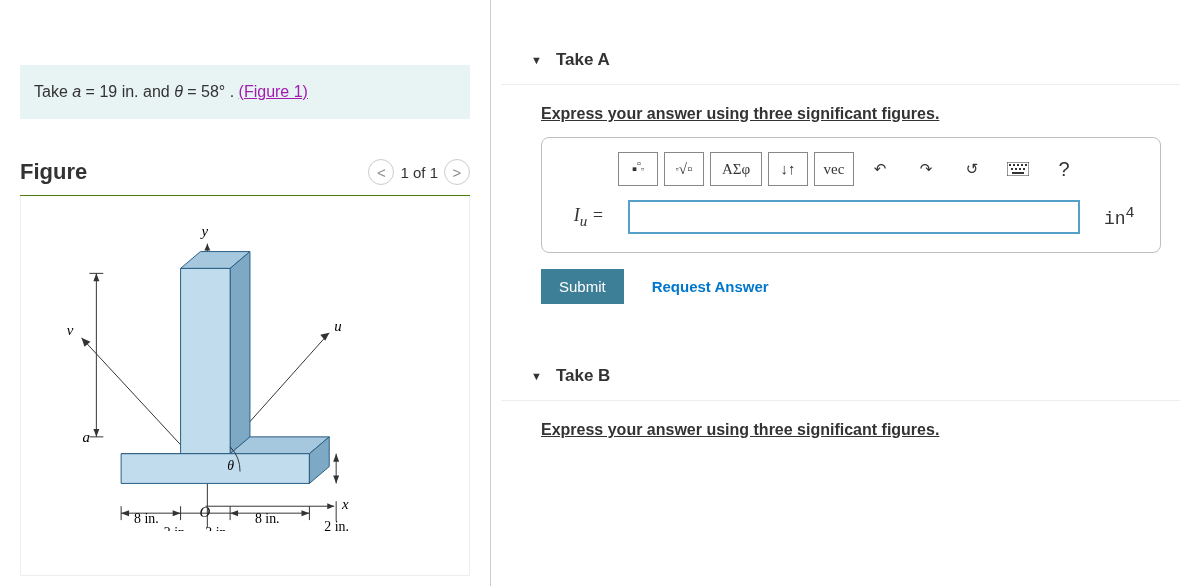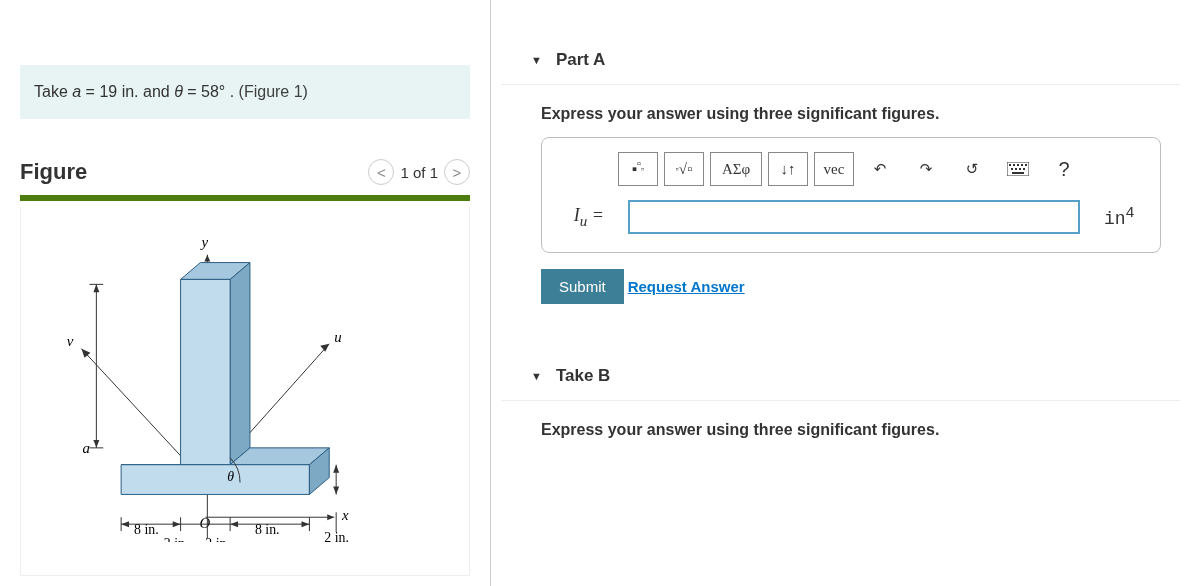--- a/index.html
+++ b/index.html
@@ -14,28 +14,28 @@
     }
     .left-panel { width: 490px; padding: 10px 20px; display: flex; flex-direction: column; }
     .right-panel { flex: 1; padding: 0 20px 0 10px; border-left: 1px solid #ccc; overflow: hidden;}
     .instruction-box {
       background: #e7f4f3;
       padding: 18px 14px;
       font-size: 16px;
       margin-top: 55px;
       margin-bottom: 30px;
     }
-    .instruction-box .link { color: #404040; cursor: pointer; text-align: right; }
+    .instruction-box .link { color: #a21caf; text-decoration: underline; cursor: pointer; text-align: right; }
     .figure-header {
       display: flex;
       justify-content: space-between;
       align-items: center;
       padding: 10px 0;
-      border-bottom: 6px solid #4d7c0f;
-      margin-bottom: 6px;
+      border-bottom: 1px solid #4d7c0f;
+      margin-bottom: 0;
       text-align: center;
     }
     .figure-title { font-size: 22px; font-weight: bold; }
     .figure-nav { display: flex; align-items: center; gap: 6px; font-size: 15px; }
     .nav-btn {
       width: 26px; height: 26px;
       border: 1px solid #ccc; border-radius: 50%;
       display: flex; align-items: center; justify-content: center;
       color: #888; background: #fff;
     }
@@ -58,21 +58,21 @@
       font-size: 17px; font-weight: bold;
       border-bottom: 1px solid #eee;
       margin-bottom: 20px;
       margin-top: 30px;
     }
     .part-header .toggle { font-size: 11px; }
     .part-b-header { margin-top: 42px; }
     .question-text { padding-left: 40px; font-size: 16px; margin-bottom: 14px; }
     .question-text em { font-style: italic; font-family: 'Times New Roman', serif; }
     .question-text sub { font-size: 0.7em; font-style: italic; font-family: 'Times New Roman', serif;}
-    .sig-fig { font-weight: bold; }
+    .sig-fig { font-weight: bold; text-decoration: underline; }
     .answer-box {
       margin-left: 40px;
       border: 1px solid #bfbfbf;
       border-radius: 8px;
       padding: 14px 16px 18px 16px;
       margin-bottom: 16px;
       width: 620px;
     }
     .toolbar {
       display: flex; align-items: center; gap: 6px;
@@ -86,26 +86,26 @@
     }
     .tool-btn.noborder { border: none; }
     .input-row { display: flex; align-items: center; gap: 24px; }
     .input-label { font-family: 'Times New Roman', serif; font-style: italic; font-size: 18px; width:46px; text-align:right;}
     .answer-input {
       flex: 1; height: 34px;
       border: 2px solid #55a0c9;
       padding: 0 6px; font-size: 15px;
     }
     .unit { font-family: Liberation Mono, monospace; font-size: 18px; width:40px; }
-    .actions { margin-left: 40px; display: flex; align-items: center; gap: 4px; }
+    .actions { margin-left: 40px; display: flex; align-items: center; gap: 28px; }
     .submit-btn {
       background: #3d7f97; color: #fff; border: none;
       padding: 9px 18px; font-size: 15px; cursor: pointer;
     }
-    .req-link { color: #0077cc; text-decoration: underline; font-size: 15px; cursor: pointer; font-weight: bold;}
+    .req-link { color: #0077cc; font-size: 15px; cursor: pointer; font-weight: bold;}
   </style>
 </head>
 <body>
 
 <div class="left-panel">
   <div class="instruction-box">
     <span>
       <span>Take </span><i>a</i><span> = 19  in. and </span><i>θ</i><span> = 58° . </span>
     </span>
     <span class="link">(Figure 1)</span>
@@ -180,21 +180,21 @@
         <text x="300" y="330">2 in.</text>
         <line x1="312" y1="300" x2="312" y2="320" stroke="#333"></line>
       </g>
     </svg>
   </div>
 </div>
 
 <div class="right-panel">
   <div class="part-header">
     <span class="toggle">▼</span>
-    <span>Part A</span>
+    <span>Take A</span>
   </div>
 
   <p class="question-text sig-fig">Express your answer using three significant figures.</p>
 
   <div class="answer-box">
     <div class="toolbar">
       <span class="tool-btn">▪<span style="position:relative;top:-6px;font-size:11px">▫</span><sub style="font-size:9px">▫</sub></span>
       <span class="tool-btn"><sup style="font-size:9px">▫</sup>√▫</span>
       <span class="tool-btn" style="min-width:52px">ΑΣφ</span>
       <span class="tool-btn">↓↑</span>

